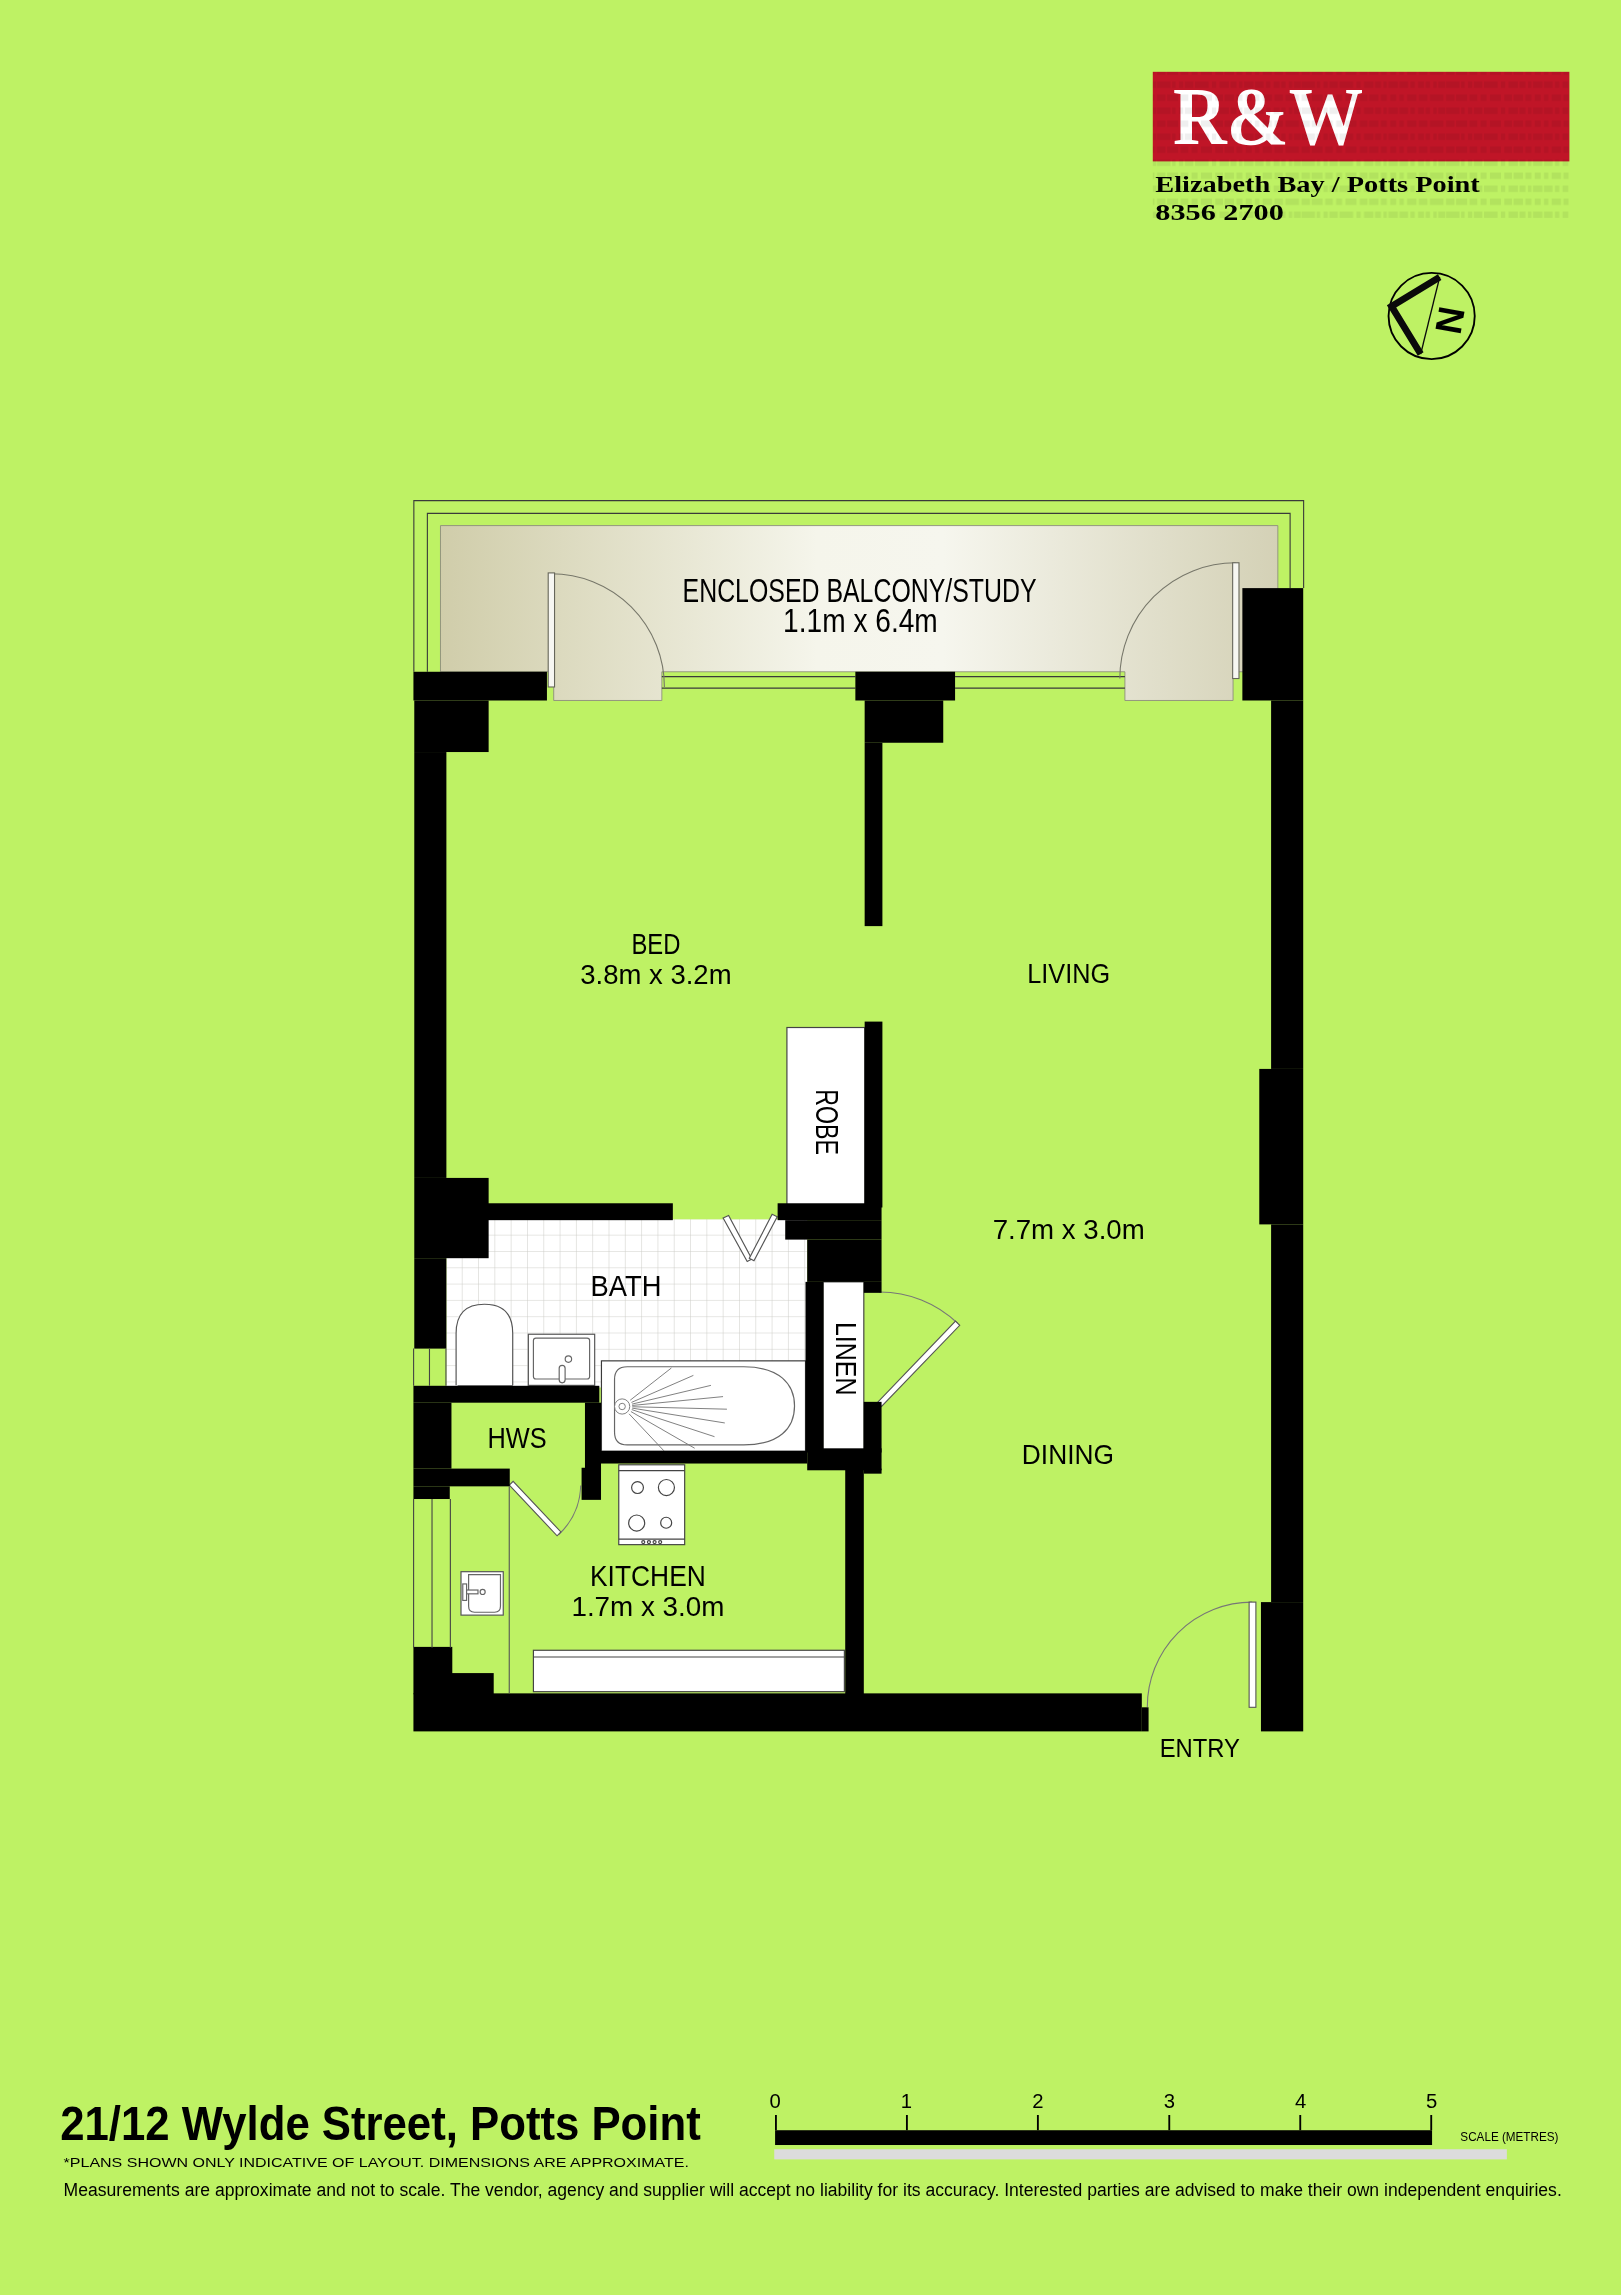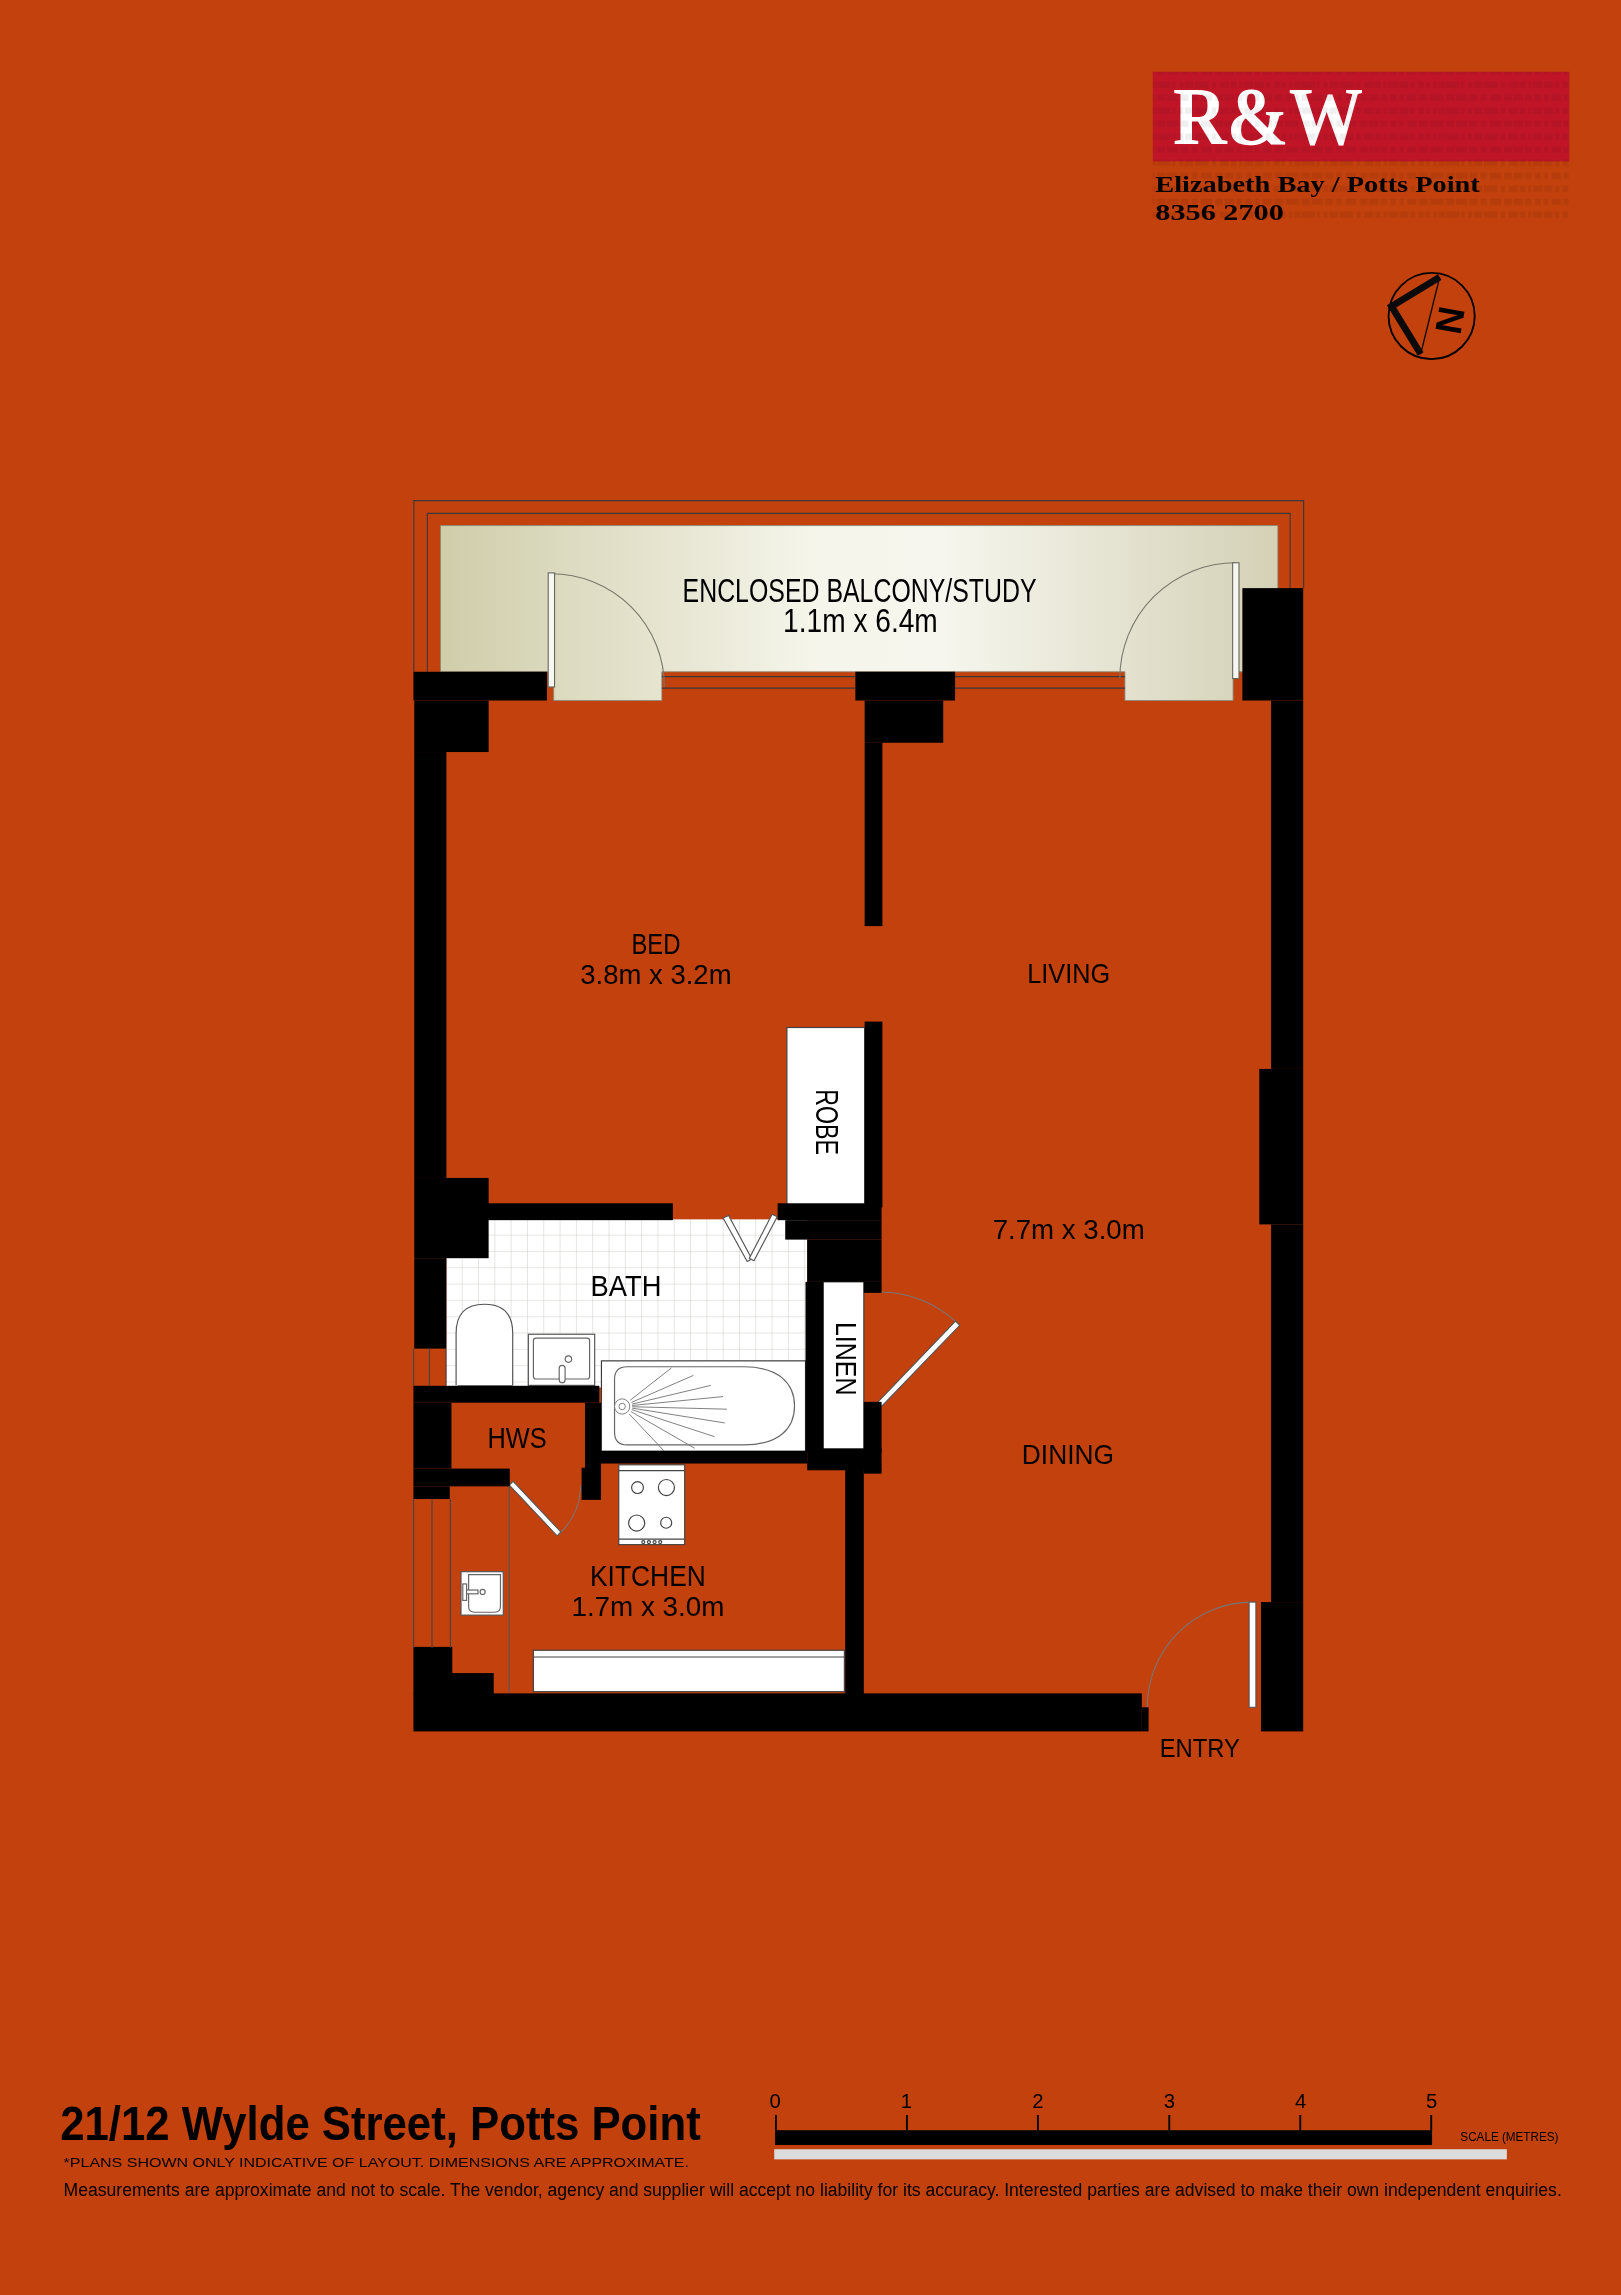--- a/index.html
+++ b/index.html
@@ -1,16 +1,16 @@
 <!DOCTYPE html>
 <html style="font-size:13.5px"><head>
 <meta charset="utf-8">
 <style>
 html,body{margin:0;padding:0;background:#fff;}
-#page{position:relative;width:1622px;height:2295px;background:#c2410c;overflow:hidden;}
+#page{position:relative;width:1622px;height:2295px;background:#bef264;overflow:hidden;}
 svg{position:absolute;top:0;left:0;}
 text{font-family:"Liberation Sans",sans-serif;fill:#000;}
 .serif{font-family:"Liberation Serif",serif;}
 </style>
 </head>
 <body>
 <div id="page">
 <svg width="1622" height="2295" viewBox="0 0 1919 2716">
 <defs>
 <linearGradient id="balc" gradientUnits="userSpaceOnUse" x1="521" y1="0" x2="1512" y2="0">

